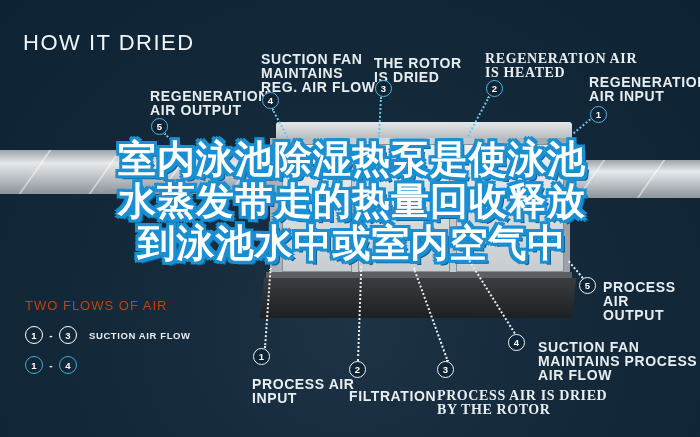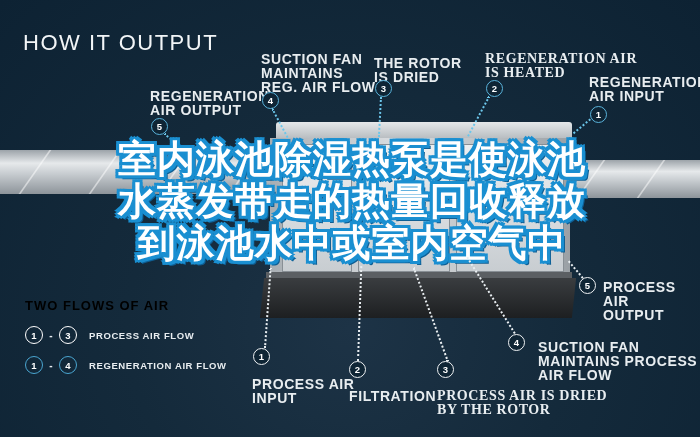--- a/index.html
+++ b/index.html
@@ -50,31 +50,31 @@
     text-align:center; font-family:"DejaVu Sans", sans-serif; font-weight:bold;
     font-size:38px; line-height:42px; color:#ffffff; letter-spacing:1px;
     -webkit-text-stroke: 2px #1a8fd1;
     paint-order: stroke fill;
     text-shadow:
       3px 0 0 #1a8fd1, -3px 0 0 #1a8fd1, 0 3px 0 #1a8fd1, 0 -3px 0 #1a8fd1,
       3px 3px 0 #1a8fd1, -3px -3px 0 #1a8fd1, 3px -3px 0 #1a8fd1, -3px 3px 0 #1a8fd1,
       4px 4px 0 #0e5f94;
   }
 
-  .legend-title { position:absolute; left:25px; top:298px; font-size:13px; letter-spacing:1px; color:#000000;font-weight:bold; }
+  .legend-title { position:absolute; left:25px; top:298px; font-size:13px; letter-spacing:1px; color:#c2410c; }
   .legend-row { position:absolute; left:25px; display:flex; align-items:center; }
   .legend-row .lnum { position:relative; width:18px; height:18px; border-radius:50%; border:1.6px solid #fff; box-sizing:border-box; font-size:9.5px; font-weight:bold; display:flex; align-items:center; justify-content:center; }
   .legend-row.regen .lnum { border-color:#4aa6d1; }
   .legend-row .dash { width:16px; text-align:center; font-weight:bold; font-size:10px; color:#e8edf0; }
   .legend-row .ltext { margin-left:12px; font-size:9.5px; font-weight:bold; letter-spacing:0.6px; color:#e8edf0; }
 </style>
 </head>
 <body>
 
-<h1 class="title">HOW IT OUTPUT</h1>
+<h1 class="title">HOW IT DRIED</h1>
 
 <div class="duct" style="left:-6px; top:150px; width:290px;">
   <div class="seam" style="left:40px"></div>
     <div class="seam" style="left:110px"></div>
     <div class="seam" style="left:180px"></div>
     <div class="seam" style="left:250px"></div>
 </div>
 <div class="duct" style="left:560px; top:160px; width:150px; height:38px;">
   <div class="seam" style="left:30px"></div>
     <div class="seam" style="left:90px"></div>
@@ -116,27 +116,26 @@
 <div class="num" style="left:590px; top:106px;">1</div>
 <div class="dot-line" style="left:591px; top:120px; width:22px; transform:rotate(140deg);"></div>
 
 <div class="overlay">室内泳池除湿热泵是使泳池水蒸发带走的热量回收释放到泳池水中或室内空气中</div>
 
 <div class="legend-title">TWO FLOWS OF AIR</div>
 <div class="legend-row" style="top:326px;">
   <span class="lnum">1</span>
   <span class="dash">-</span>
   <span class="lnum">3</span>
-  <span class="ltext">PROCESS AIR FLOW</span>
+  <span class="ltext">SUCTION AIR FLOW</span>
 </div>
 <div class="legend-row regen" style="top:356px;">
   <span class="lnum">1</span>
   <span class="dash">-</span>
   <span class="lnum">4</span>
-  <span class="ltext">REGENERATION AIR FLOW</span>
 </div>
 
 <div class="dot-line white" style="left:264px; top:348px; width:80px; transform:rotate(-86deg);"></div>
 <div class="num white" style="left:253px; top:348px;">1</div>
 <div class="label" style="left:252px; top:377px;">PROCESS AIR
 INPUT</div>
 
 <div class="dot-line white" style="left:357px; top:361px; width:95px; transform:rotate(-88deg);"></div>
 <div class="num white" style="left:349px; top:361px;">2</div>
 <div class="label" style="left:349px; top:389px;">FILTRATION</div>

